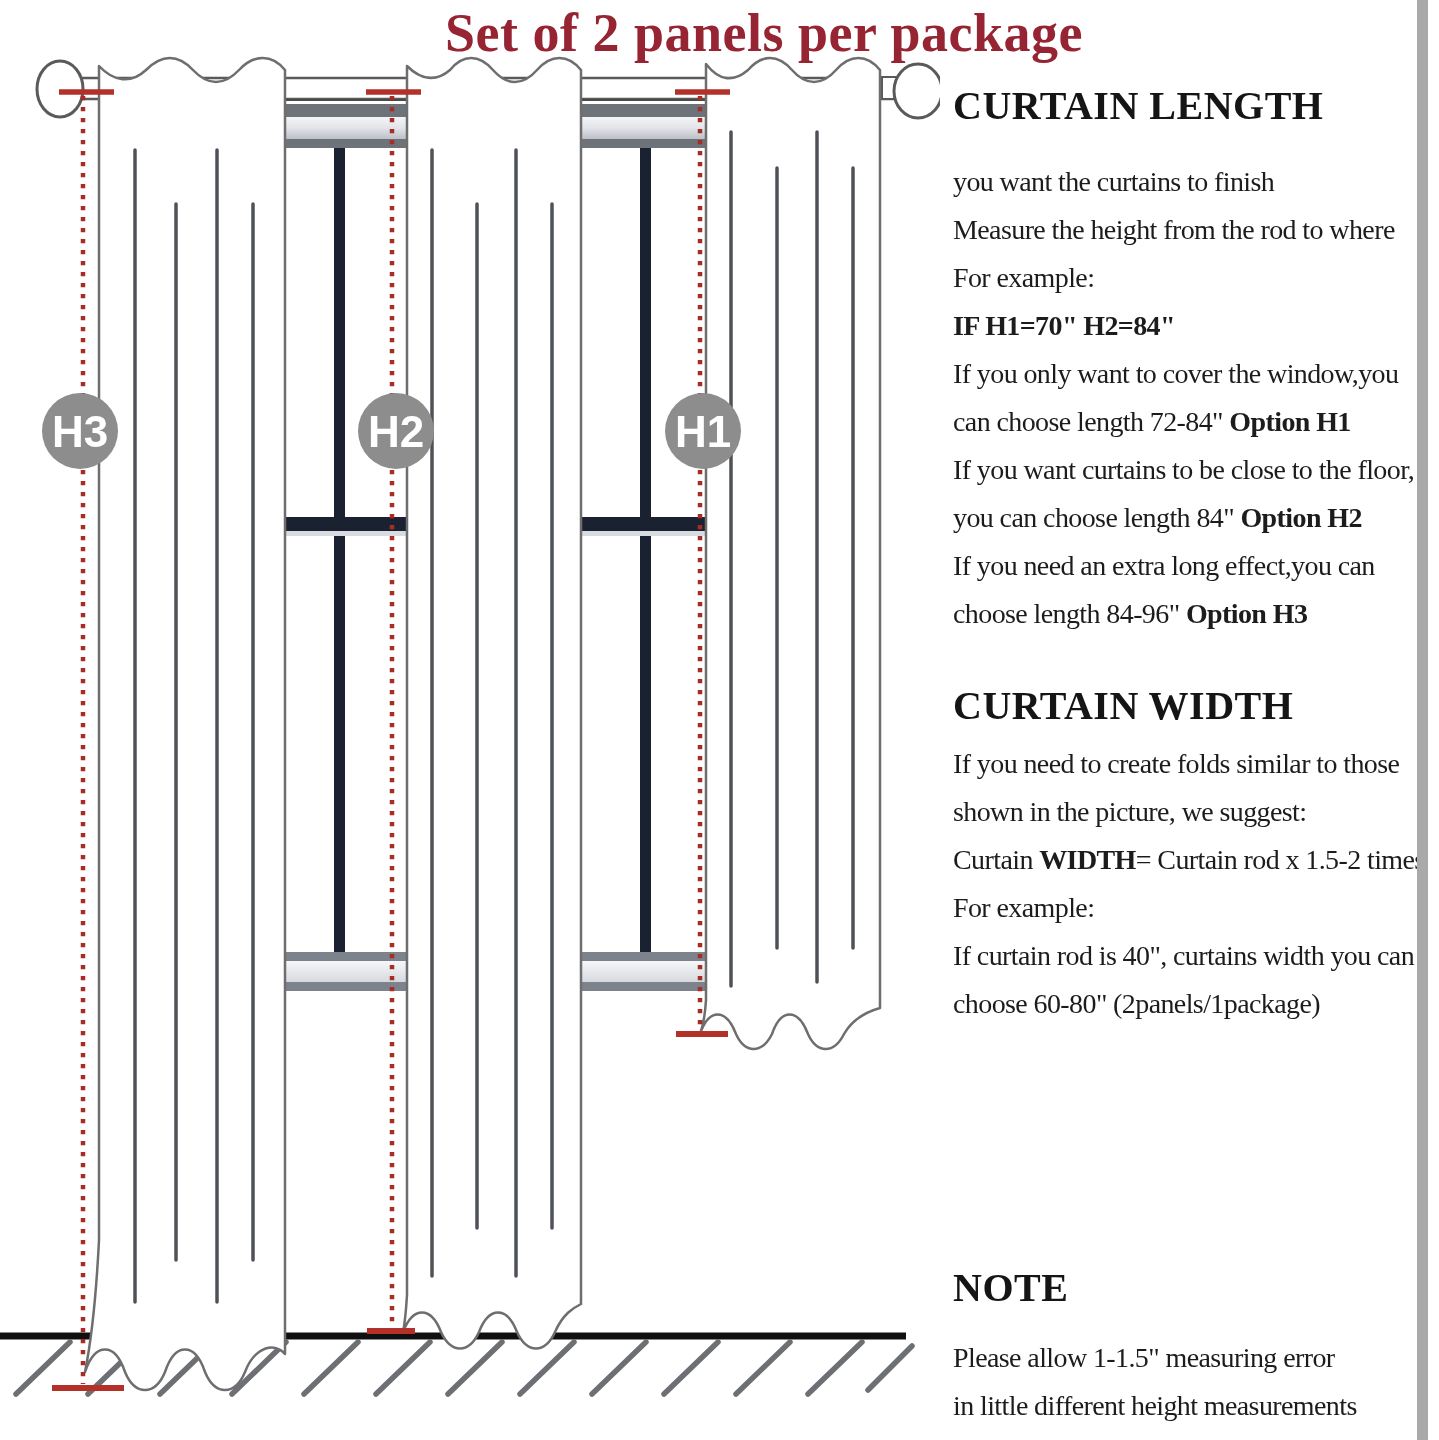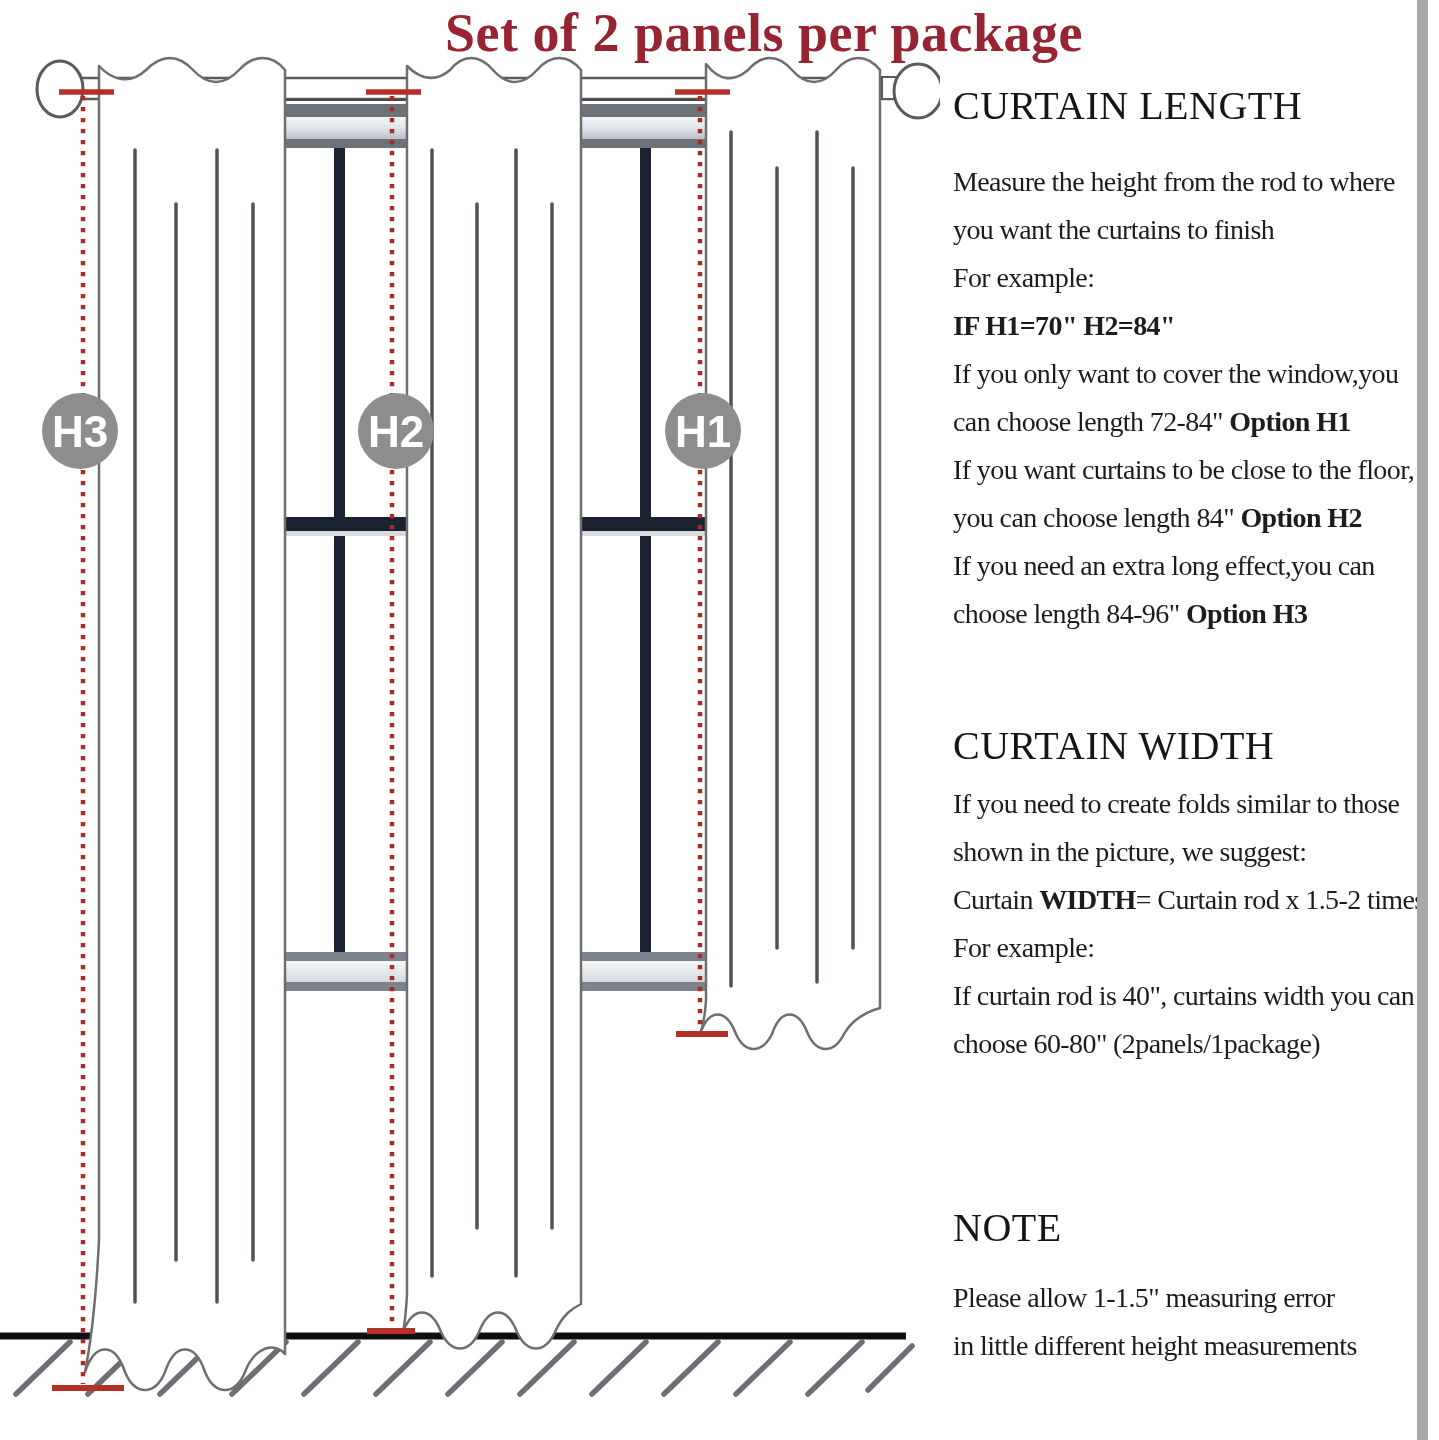--- a/index.html
+++ b/index.html
@@ -13,34 +13,34 @@
   .page-title{
     position:absolute;left:445px;top:2px;width:610px;
     text-align:center;white-space:nowrap;
     font-family:"Liberation Serif","DejaVu Serif",serif;
     font-weight:bold;font-size:54px;letter-spacing:.5px;
     color:#962432;
   }
   .diagram-svg{position:absolute;left:0;top:0;}
   .text-col section{position:absolute;left:953px;width:475px;}
   .sec-heading{
-    margin:0;font-weight:normal;font-size:40px;line-height:52px;
+    margin:0;font-weight:bold;font-size:40px;line-height:52px;
     letter-spacing:.5px;color:#151515;white-space:nowrap;
   }
   .sec-body p{
     margin:0;height:48px;line-height:48px;
     font-size:28px;letter-spacing:-.6px;color:#1c1c1c;white-space:nowrap;
   }
   .sec-body .b, .sec-body b{font-weight:bold;}
   #sec-length .sec-body{margin-top:26px;}
   #sec-width  .sec-body{margin-top:8px;}
   #sec-note   .sec-body{margin-top:20px;}
   #sec-length{top:80px;}
-  #sec-width{top:720px;}
-  #sec-note{top:1202px;}
+  #sec-width{top:680px;}
+  #sec-note{top:1262px;}
   .edge-strip{
     position:absolute;left:1417px;top:0;width:11px;height:1440px;
     background:#a9a9a9;
   }
 </style>
 </head>
 <body>
 
 <div class="page-title">Set of 2 panels per package</div>
 
@@ -198,22 +198,22 @@
       <text x="703" y="447">H1</text>
     </g>
   </g>
 </svg>
 
 <div class="text-col">
 
   <section id="sec-length">
     <h2 class="sec-heading">CURTAIN LENGTH</h2>
     <div class="sec-body">
+      <p>you want the curtains to finish</p>
       <p>Measure the height from the rod to where</p>
-      <p>you want the curtains to finish</p>
       <p>For example:</p>
       <p class="b">IF H1=70"  H2=84"</p>
       <p>If you only want to cover the window,you</p>
       <p><span>can choose length 72-84" </span><b>Option H1</b></p>
       <p>If you want curtains to be close to the floor,</p>
       <p><span>you can choose length 84" </span><b>Option H2</b></p>
       <p>If you need an extra long effect,you can</p>
       <p><span>choose length 84-96" </span><b>Option H3</b></p>
     </div>
   </section>

